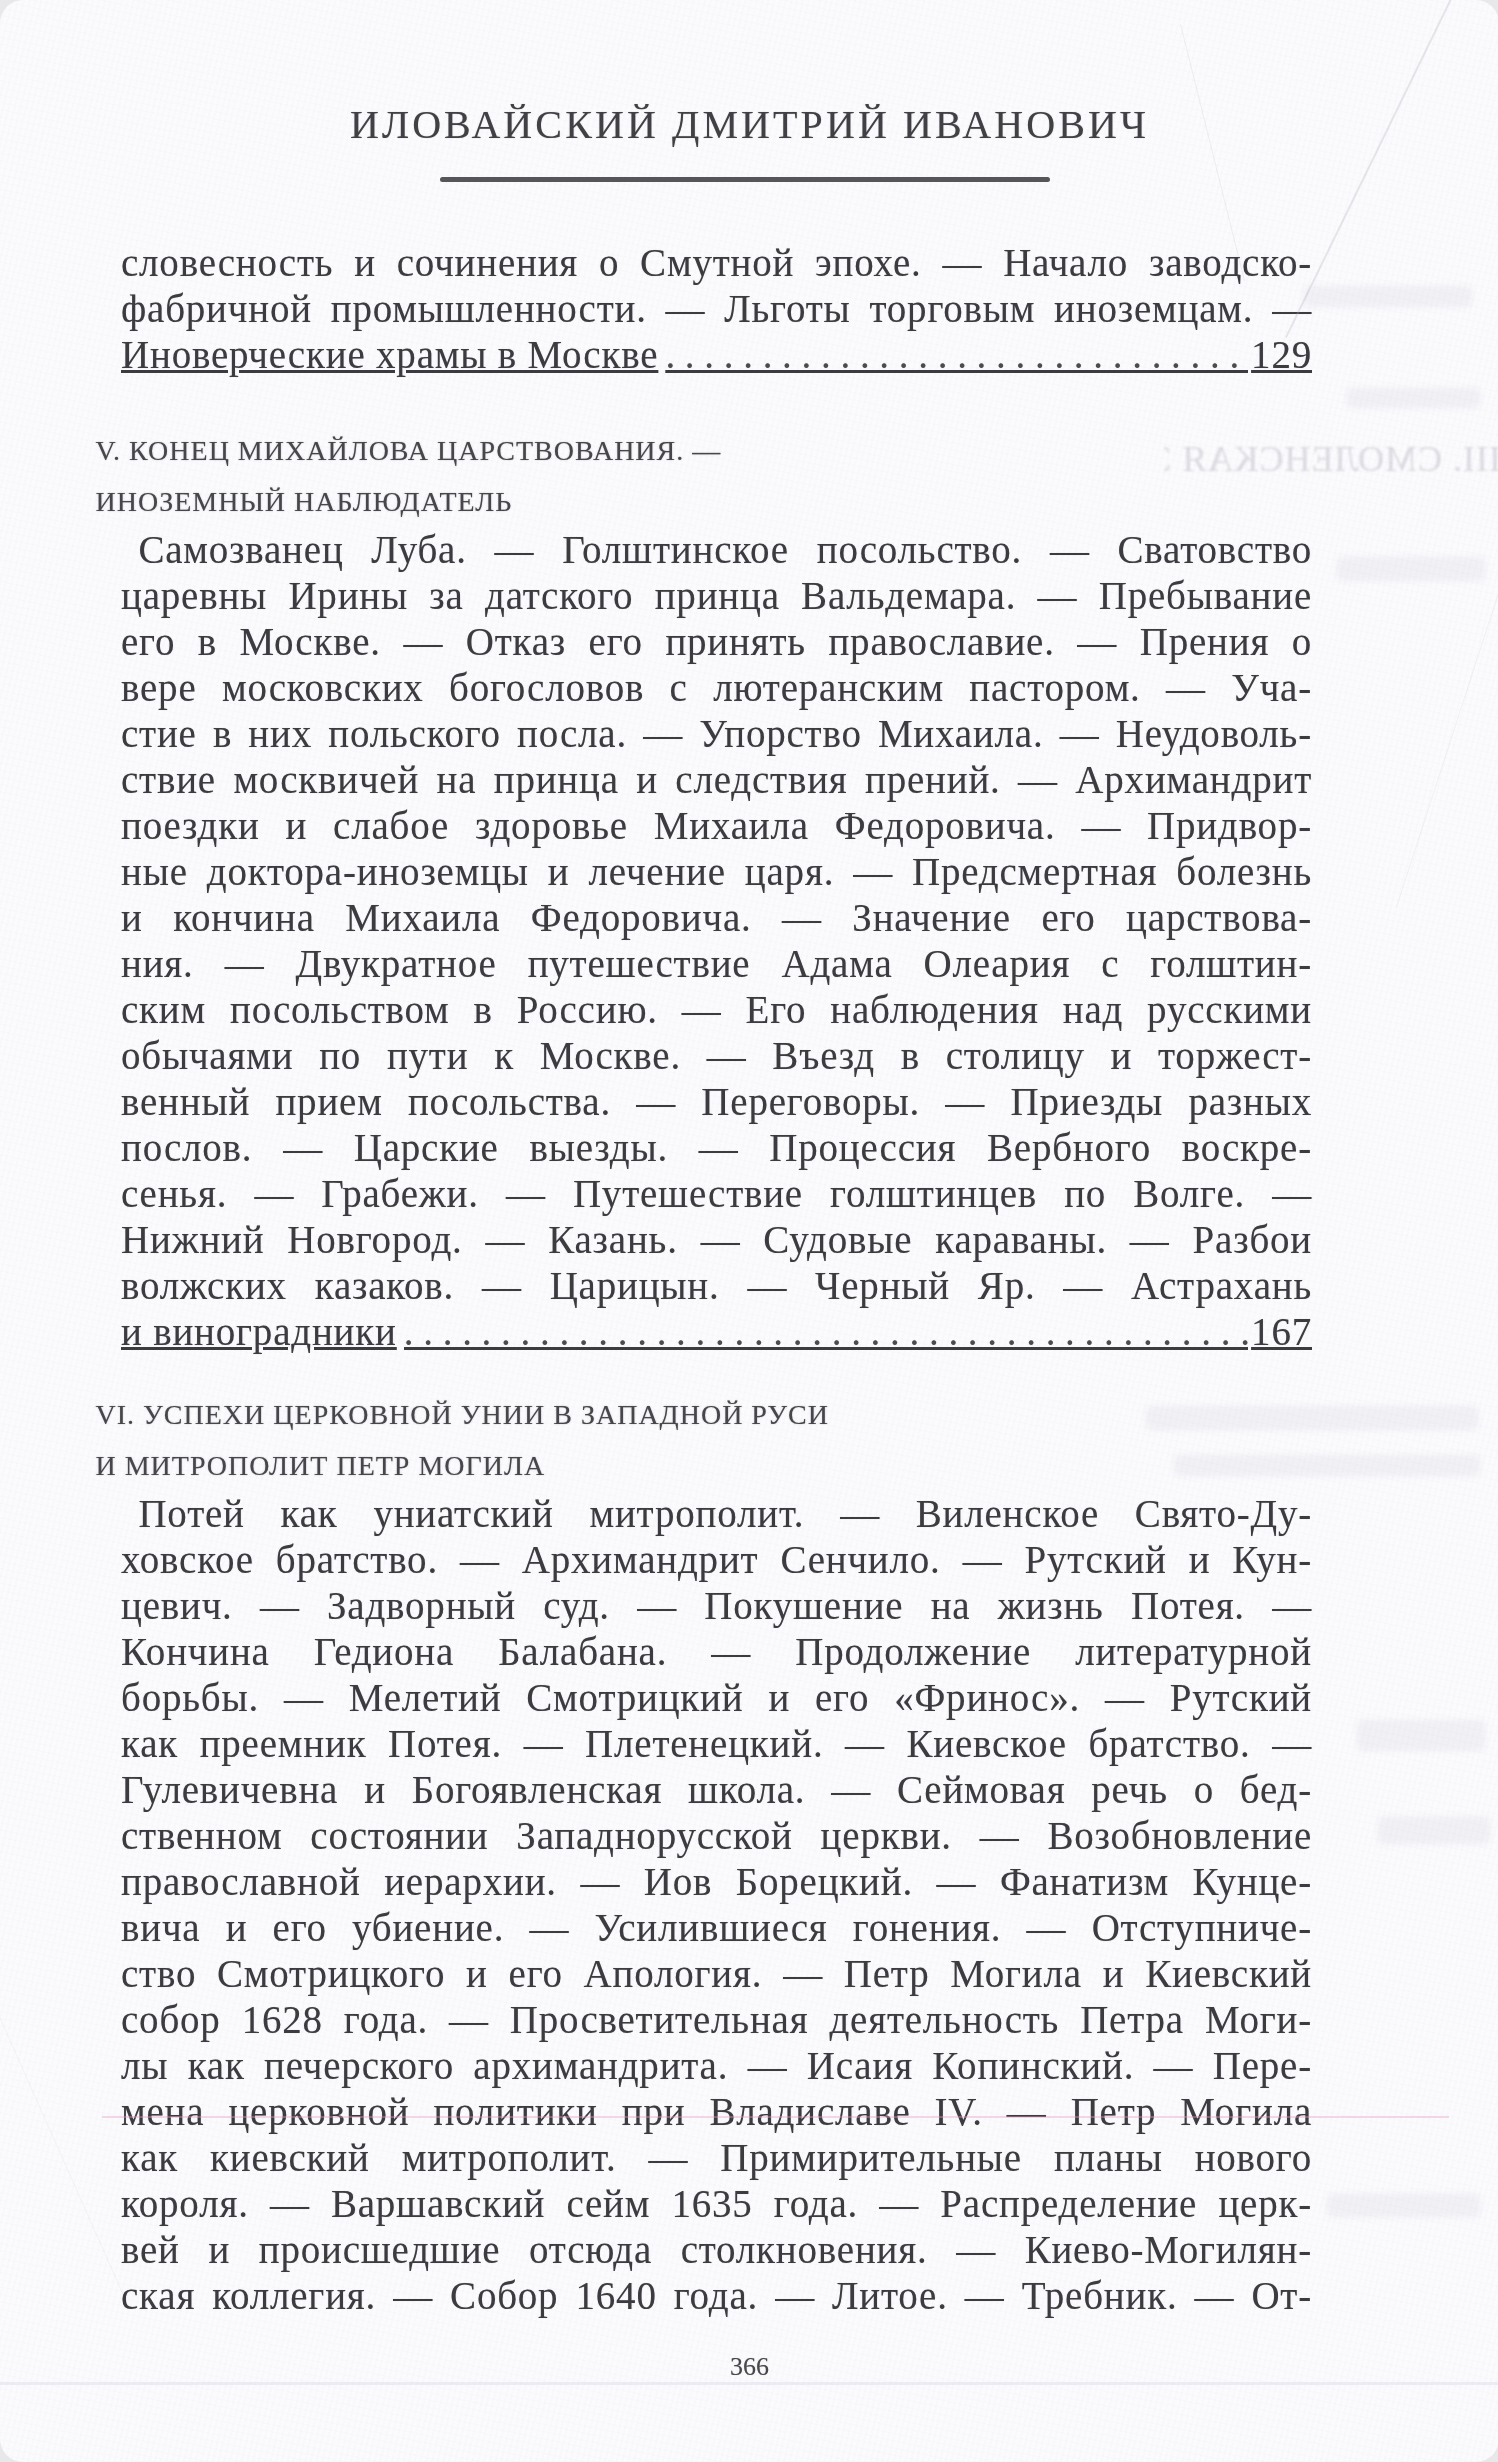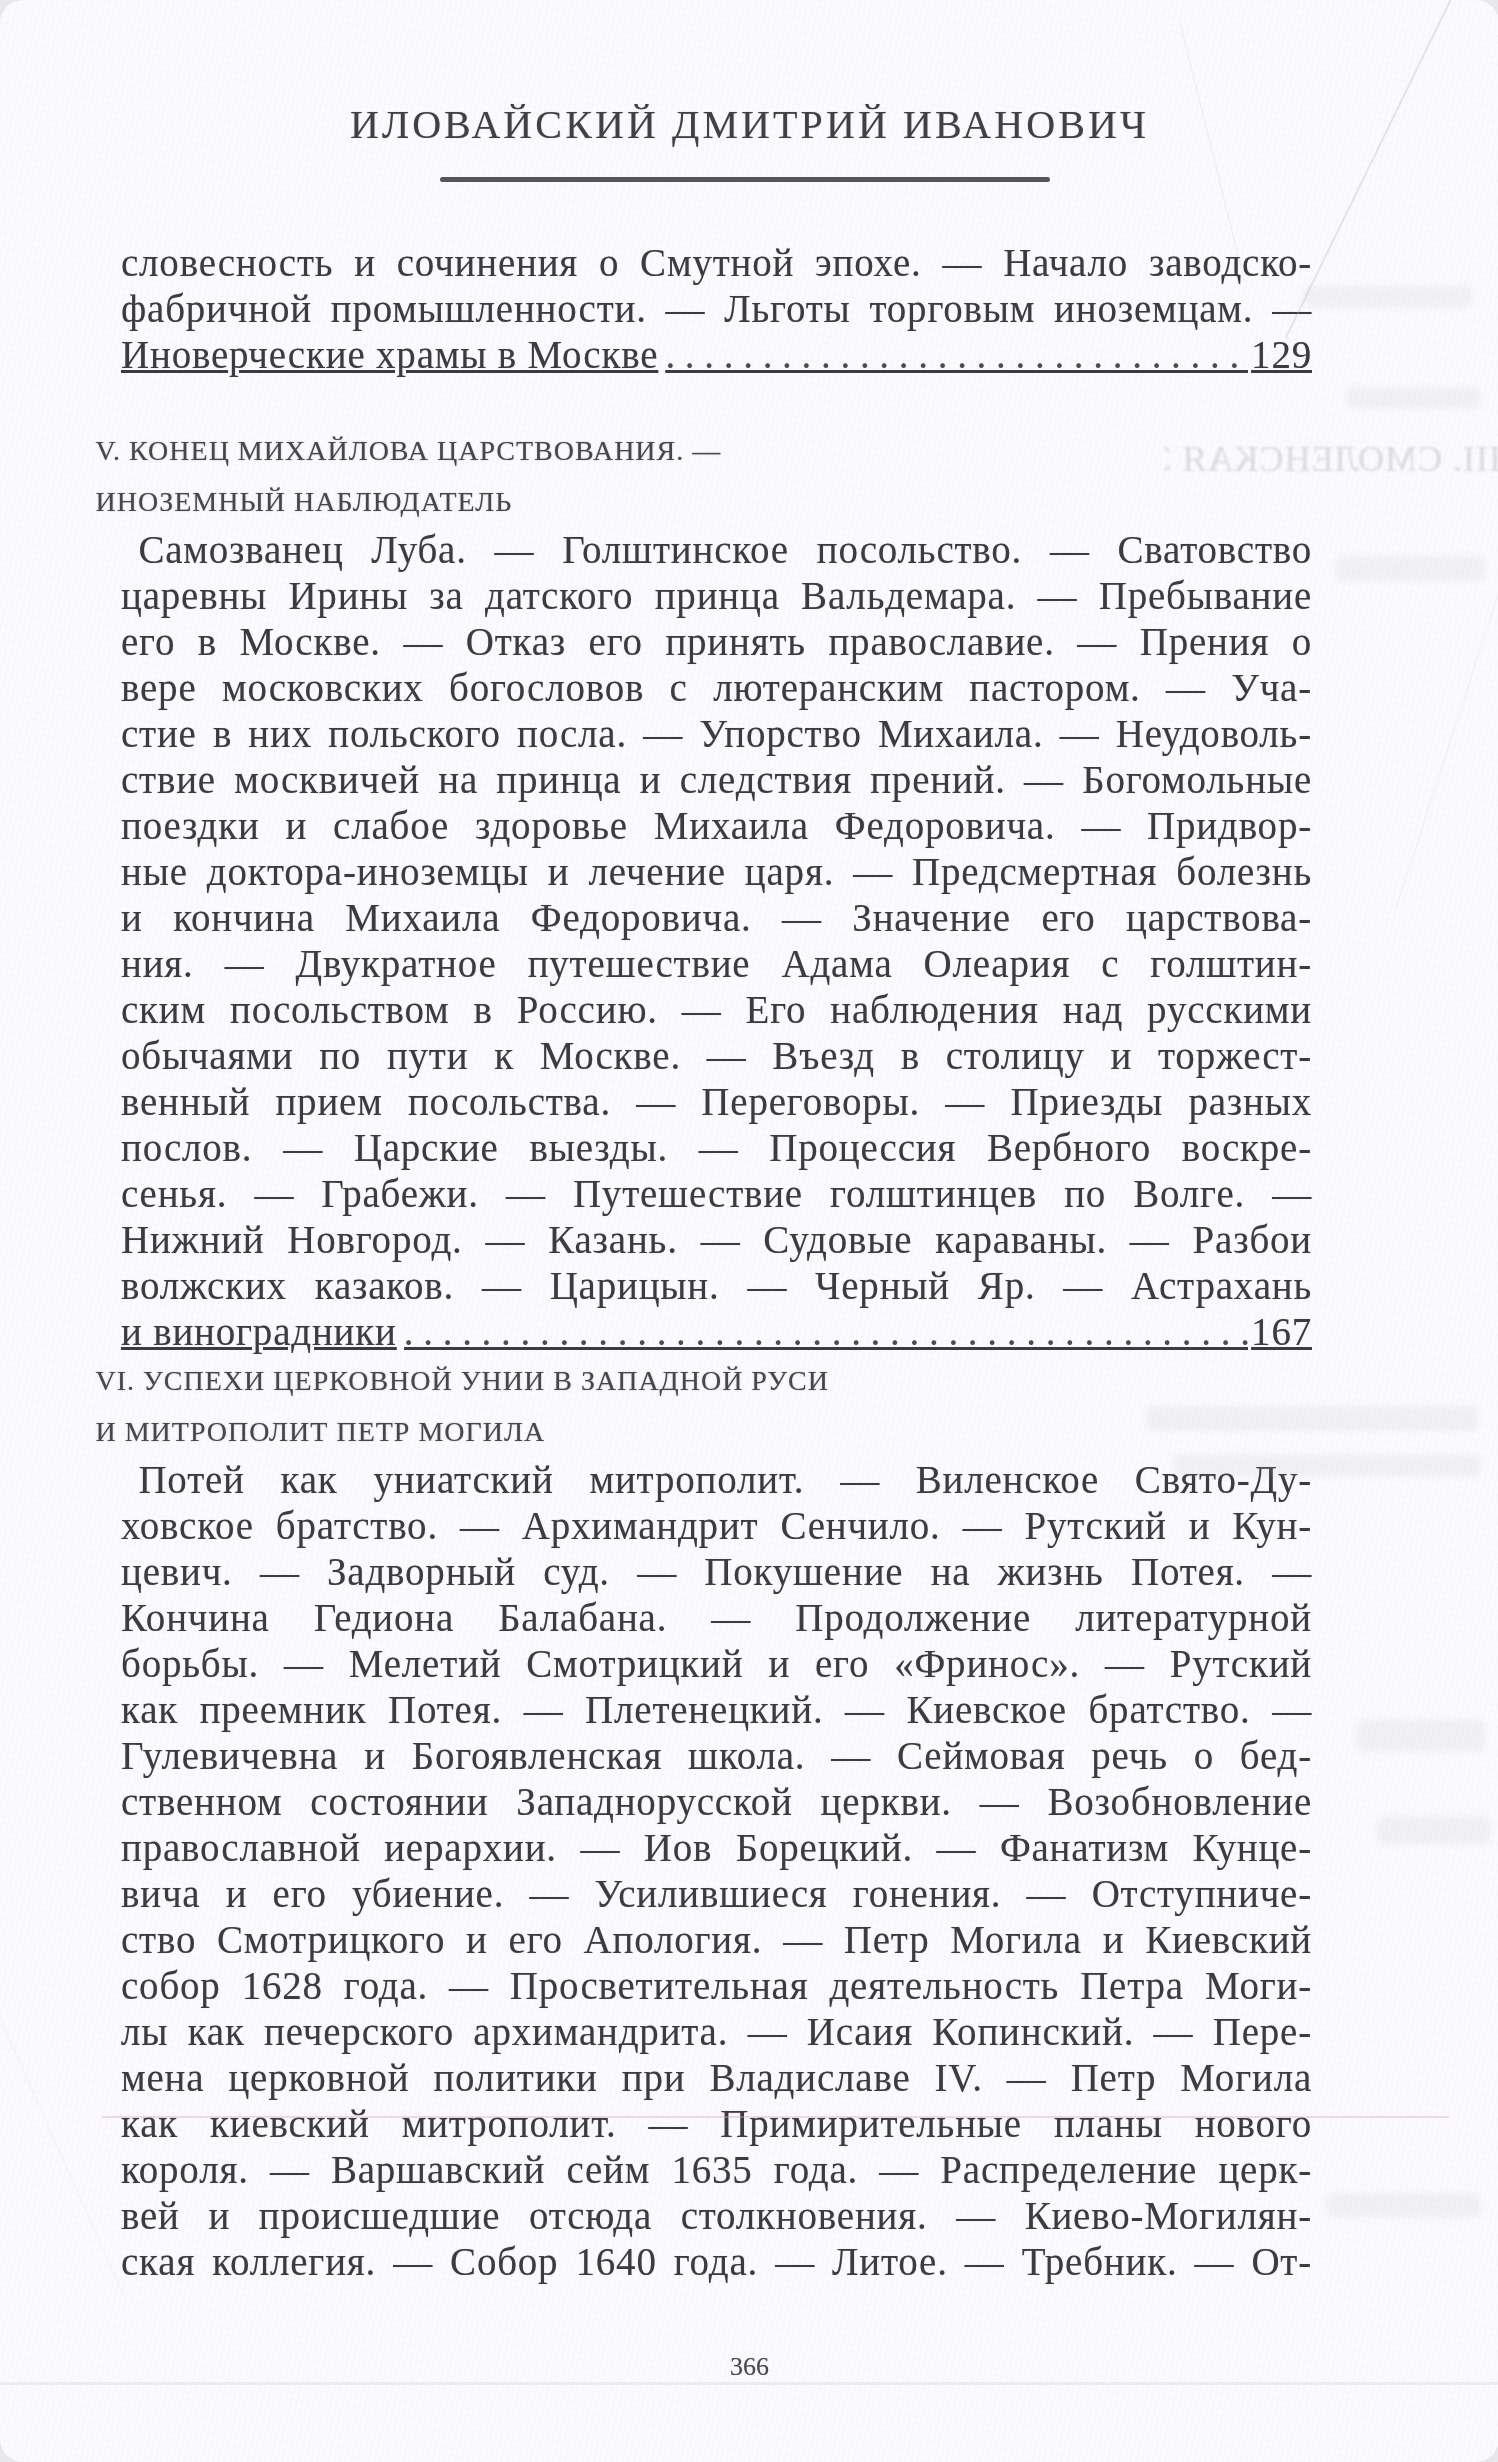--- a/index.html
+++ b/index.html
@@ -33,21 +33,21 @@
     text-shadow:0 0 0.8px rgba(70,70,80,0.4);
   }
   .toc-section{margin:0;}
   .heading{
     margin-left:-25.5px;
     font-size:28px;line-height:51px;letter-spacing:1px;
     color:#47474b;
     text-shadow:0 0 1.3px rgba(80,80,90,0.5);
   }
   .heading.h-v{margin-top:47px;}
-  .heading.h-vi{}
+  .heading.h-vi{margin-top:34px;}
   .h-line{white-space:nowrap;}
   .line{
     text-align:justify;
     text-align-last:justify;
     -moz-text-align-last:justify;
   }
   .line.indent{padding-left:17.4px;}
   .leader-line{
     display:flex;align-items:flex-start;
     white-space:nowrap;
@@ -120,21 +120,21 @@
       <div class="toc-section">
         <div class="heading h-v">
           <div class="h-line">V. КОНЕЦ МИХАЙЛОВА ЦАРСТВОВАНИЯ. —</div>
           <div class="h-line">ИНОЗЕМНЫЙ НАБЛЮДАТЕЛЬ</div>
         </div>
         <div class="line indent">Самозванец Луба. — Голштинское посольство. — Сватовство</div>
         <div class="line">царевны Ирины за датского принца Вальдемара. — Пребывание</div>
         <div class="line">его в Москве. — Отказ его принять православие. — Прения о</div>
         <div class="line">вере московских богословов с лютеранским пастором. — Уча-</div>
         <div class="line">стие в них польского посла. — Упорство Михаила. — Неудоволь-</div>
-        <div class="line">ствие москвичей на принца и следствия прений. — Богомольные</div>
+        <div class="line">ствие москвичей на принца и следствия прений. — Архимандрит</div>
         <div class="line">поездки и слабое здоровье Михаила Федоровича. — Придвор-</div>
         <div class="line">ные доктора-иноземцы и лечение царя. — Предсмертная болезнь</div>
         <div class="line">и кончина Михаила Федоровича. — Значение его царствова-</div>
         <div class="line">ния. — Двукратное путешествие Адама Олеария с голштин-</div>
         <div class="line">ским посольством в Россию. — Его наблюдения над русскими</div>
         <div class="line">обычаями по пути к Москве. — Въезд в столицу и торжест-</div>
         <div class="line">венный прием посольства. — Переговоры. — Приезды разных</div>
         <div class="line">послов. — Царские выезды. — Процессия Вербного воскре-</div>
         <div class="line">сенья. — Грабежи. — Путешествие голштинцев по Волге. —</div>
         <div class="line">Нижний Новгород. — Казань. — Судовые караваны. — Разбои</div>

